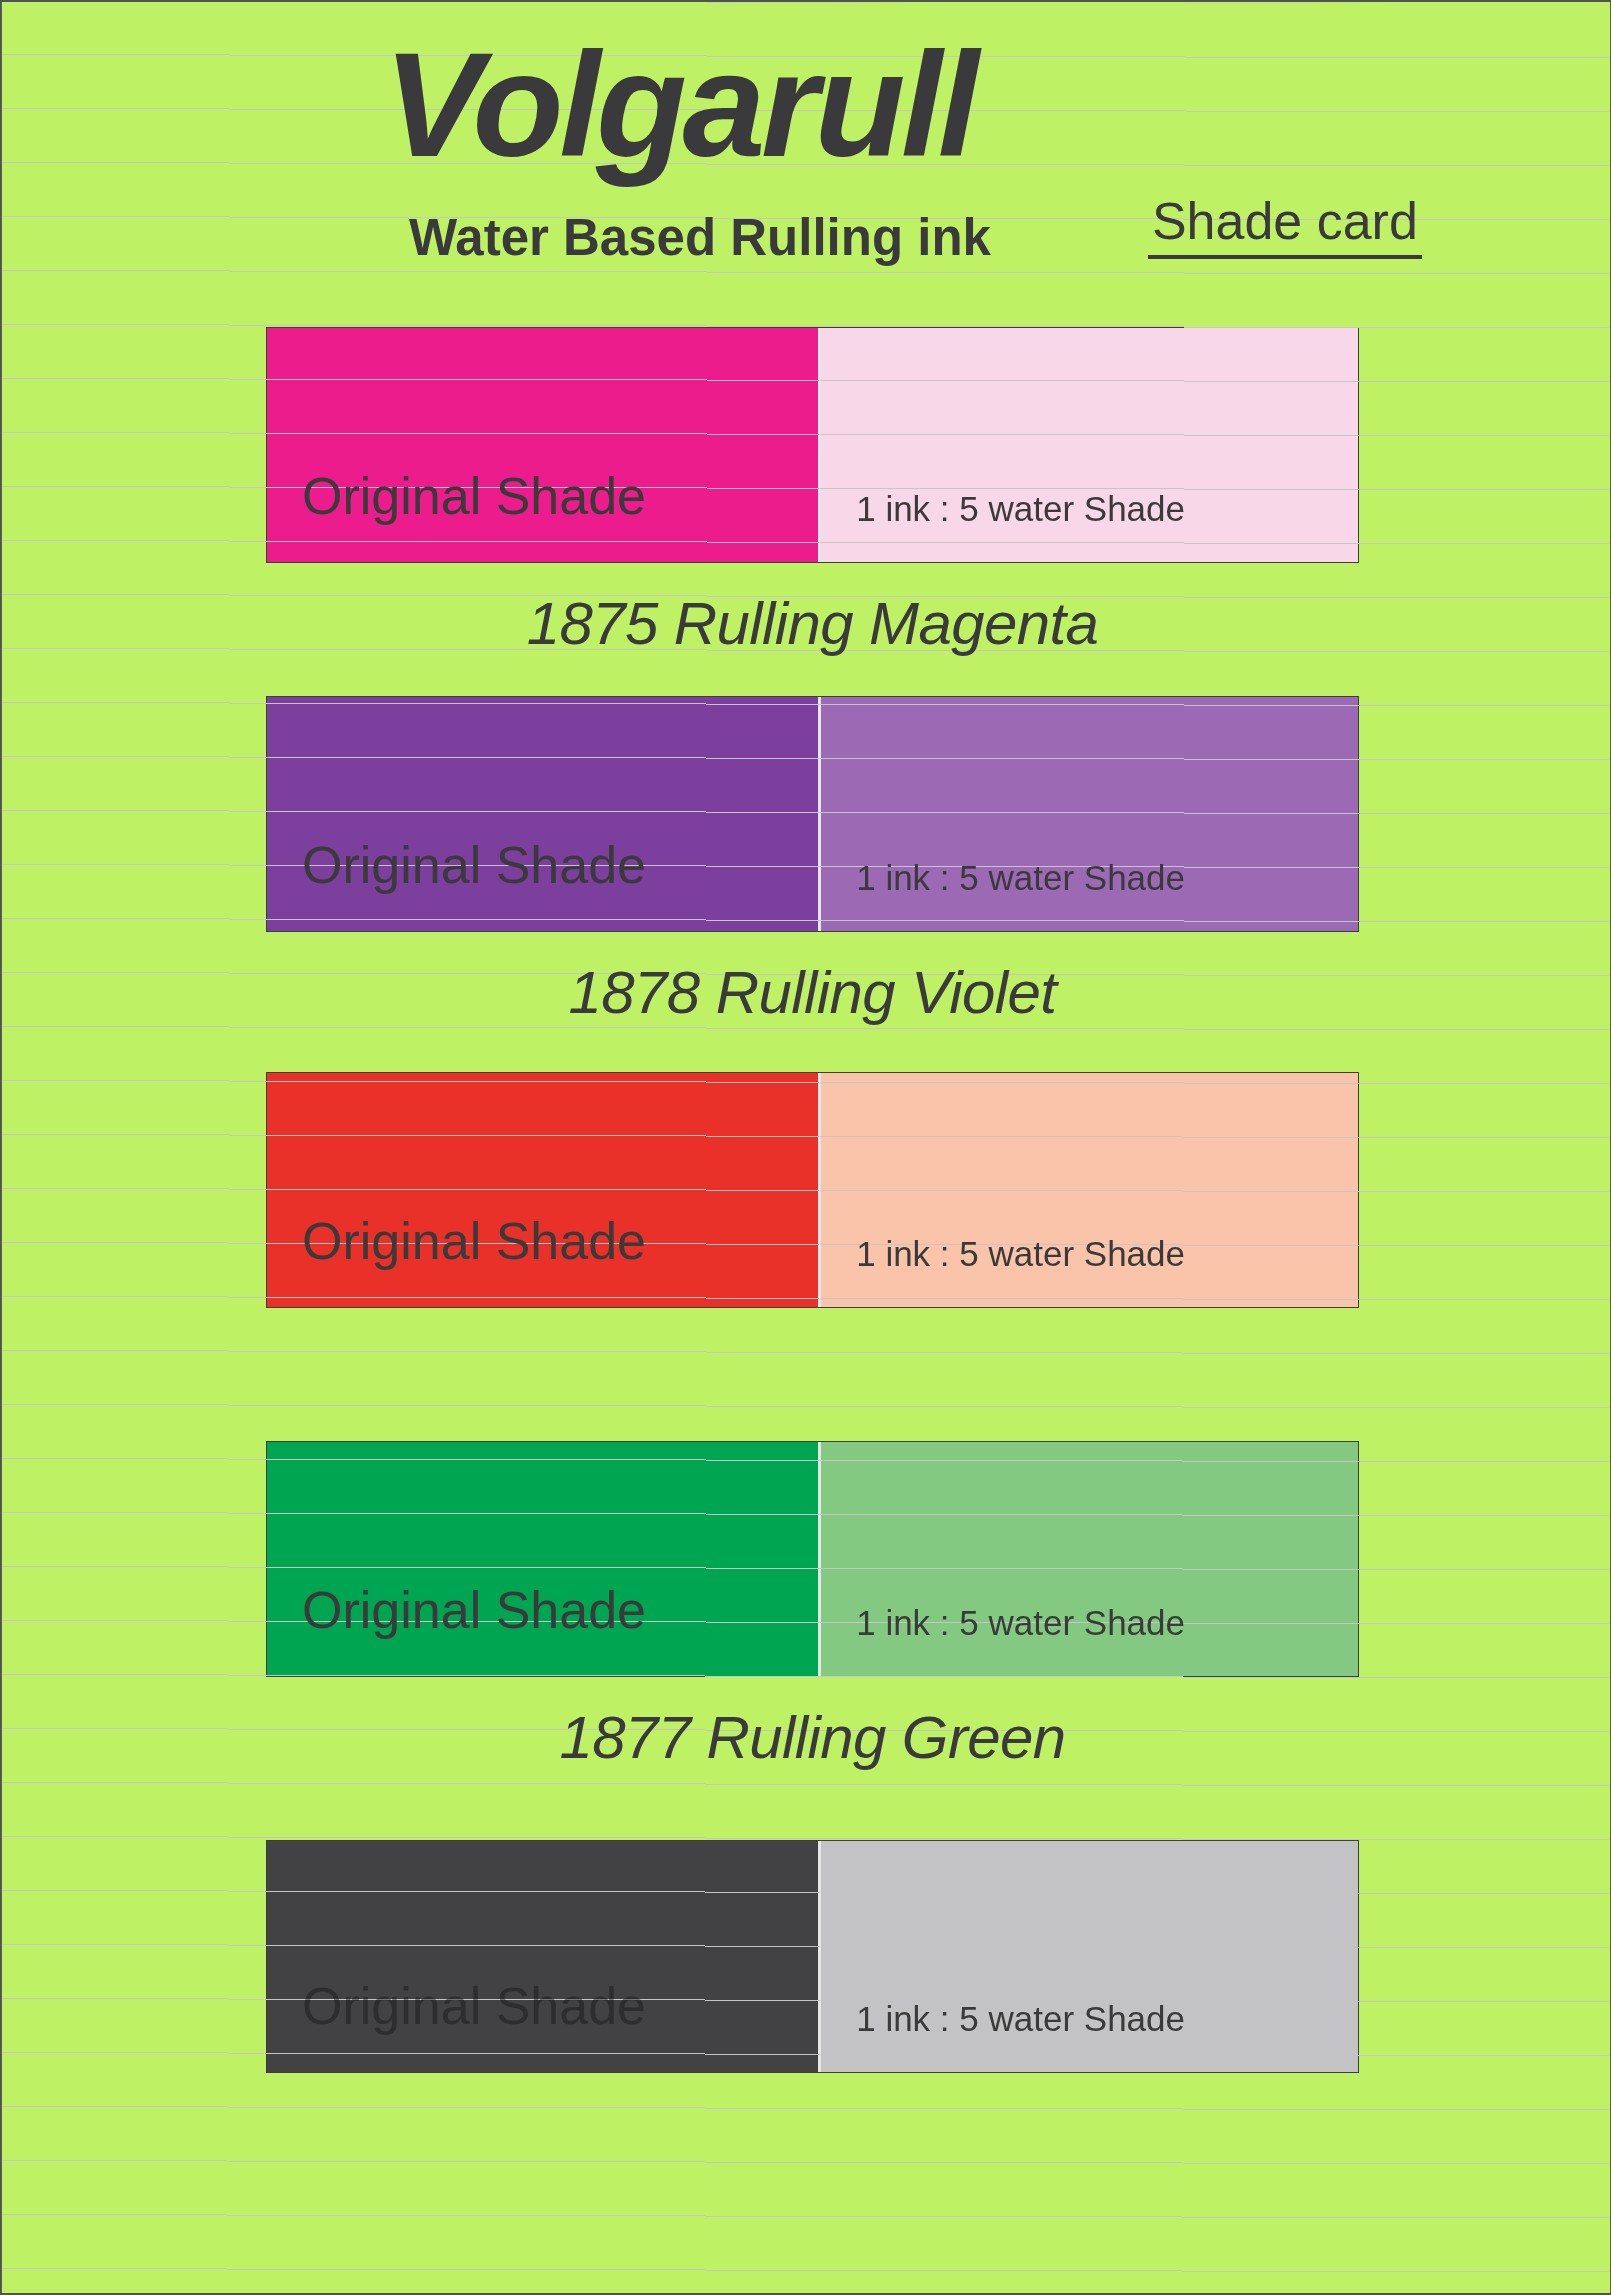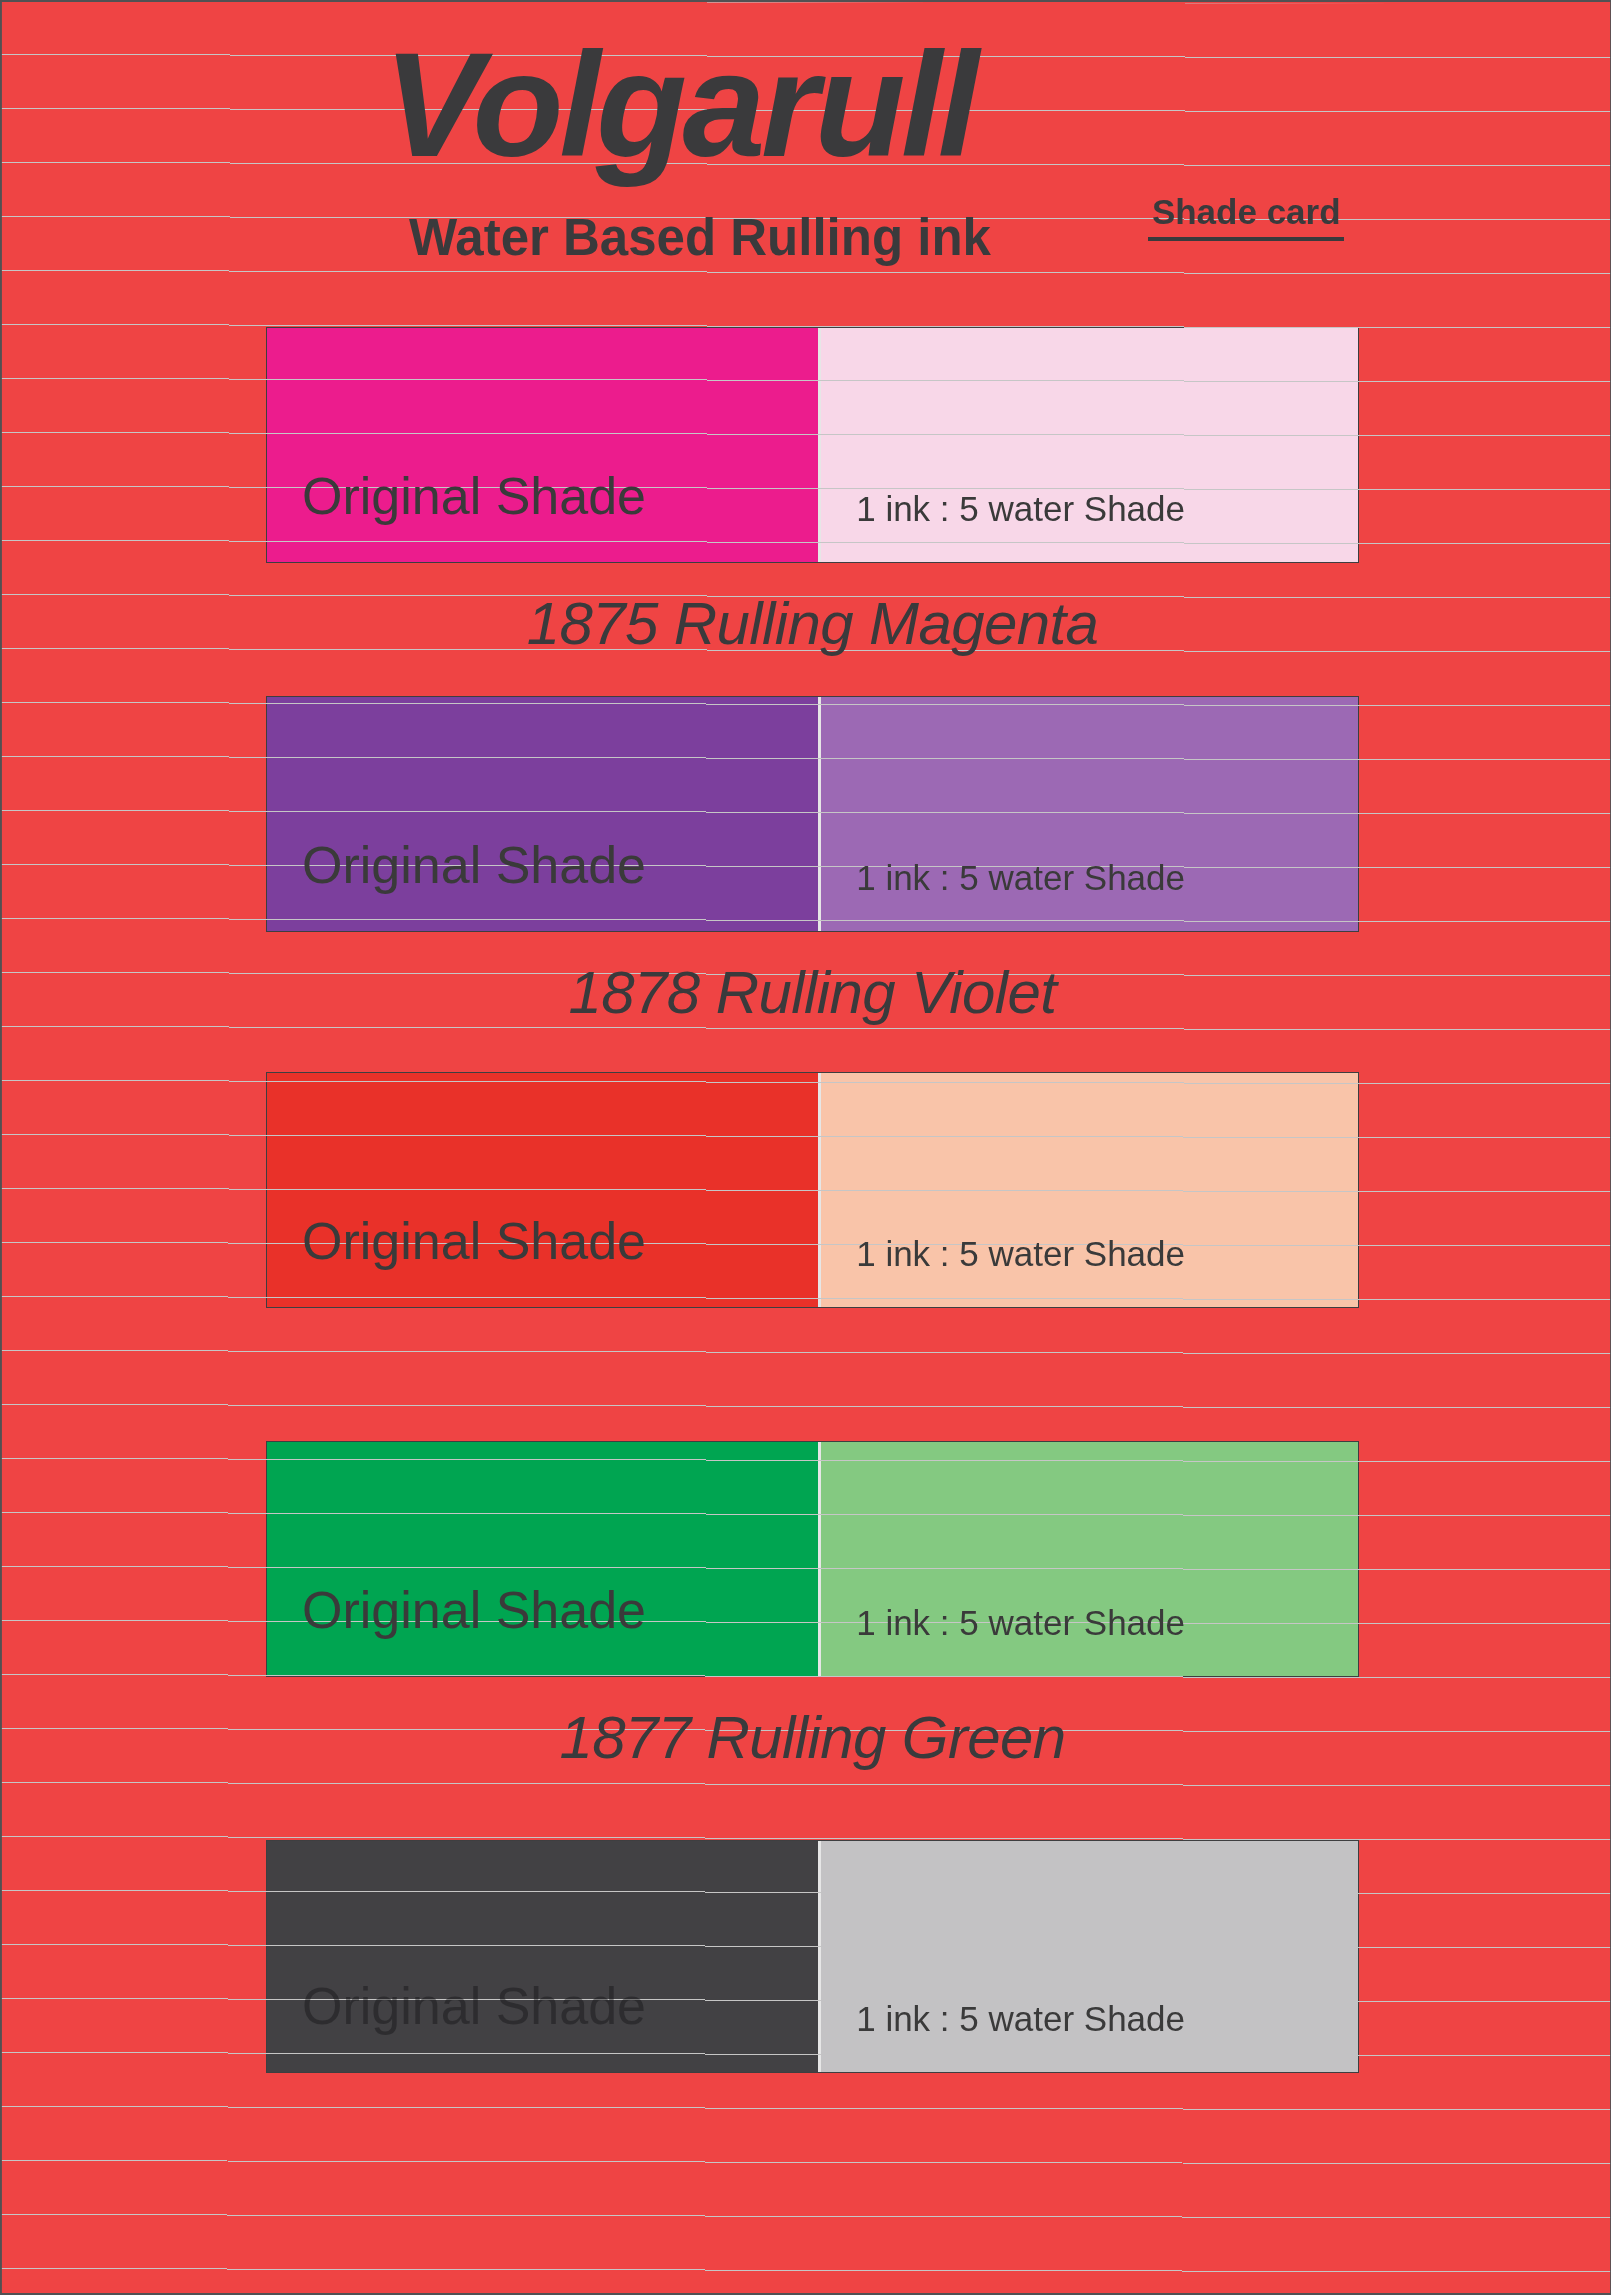--- a/index.html
+++ b/index.html
@@ -1,19 +1,19 @@
 <!DOCTYPE html>
 <html style="font-size:10.4px"><head>
 <meta charset="utf-8">
 <style>
   html,body{margin:0;padding:0;background:#ffffff;}
   .page{
     position:relative;
     width:1612px;height:2295px;
-    background:#ef4444;
+    background:#bef264;
     overflow:hidden;
     font-family:"Liberation Sans", sans-serif;
     color:var(--text,#3A3A3C);
   }
   
   .ruled-lines{
     position:absolute;top:1.3px;left:-9px;right:-26px;bottom:-9px;
     background:repeating-linear-gradient(180deg,
       transparent 0px, transparent 53px,
       var(--ruled_line,#C6C6C6) 53px, var(--ruled_line,#C6C6C6) 54px);
@@ -39,22 +39,22 @@
   }
   .subtitle{
     position:absolute;top:209px;left:0;right:212px;
     text-align:center;
     font-size:51px;line-height:1.15;
     font-weight:bold;
     z-index:5;
   }
   .card-label{
     position:absolute;top:193px;left:1148px;
-    font-size:35px;line-height:1.1;
-    font-weight:bold;
+    font-size:52px;line-height:1.1;
+    font-weight:normal;
     border-bottom:4.5px solid var(--text,#3A3A3C);
     padding:0 3.9px 5.2px 3.9px;
     z-index:5;
     text-align:center;
   }
   .pair{
     position:absolute;left:266px;width:1093px;height:236px;
     border:1.9px solid var(--swatch_outline,#3E3E40);
     background:#e6e6e6;
     display:flex;

